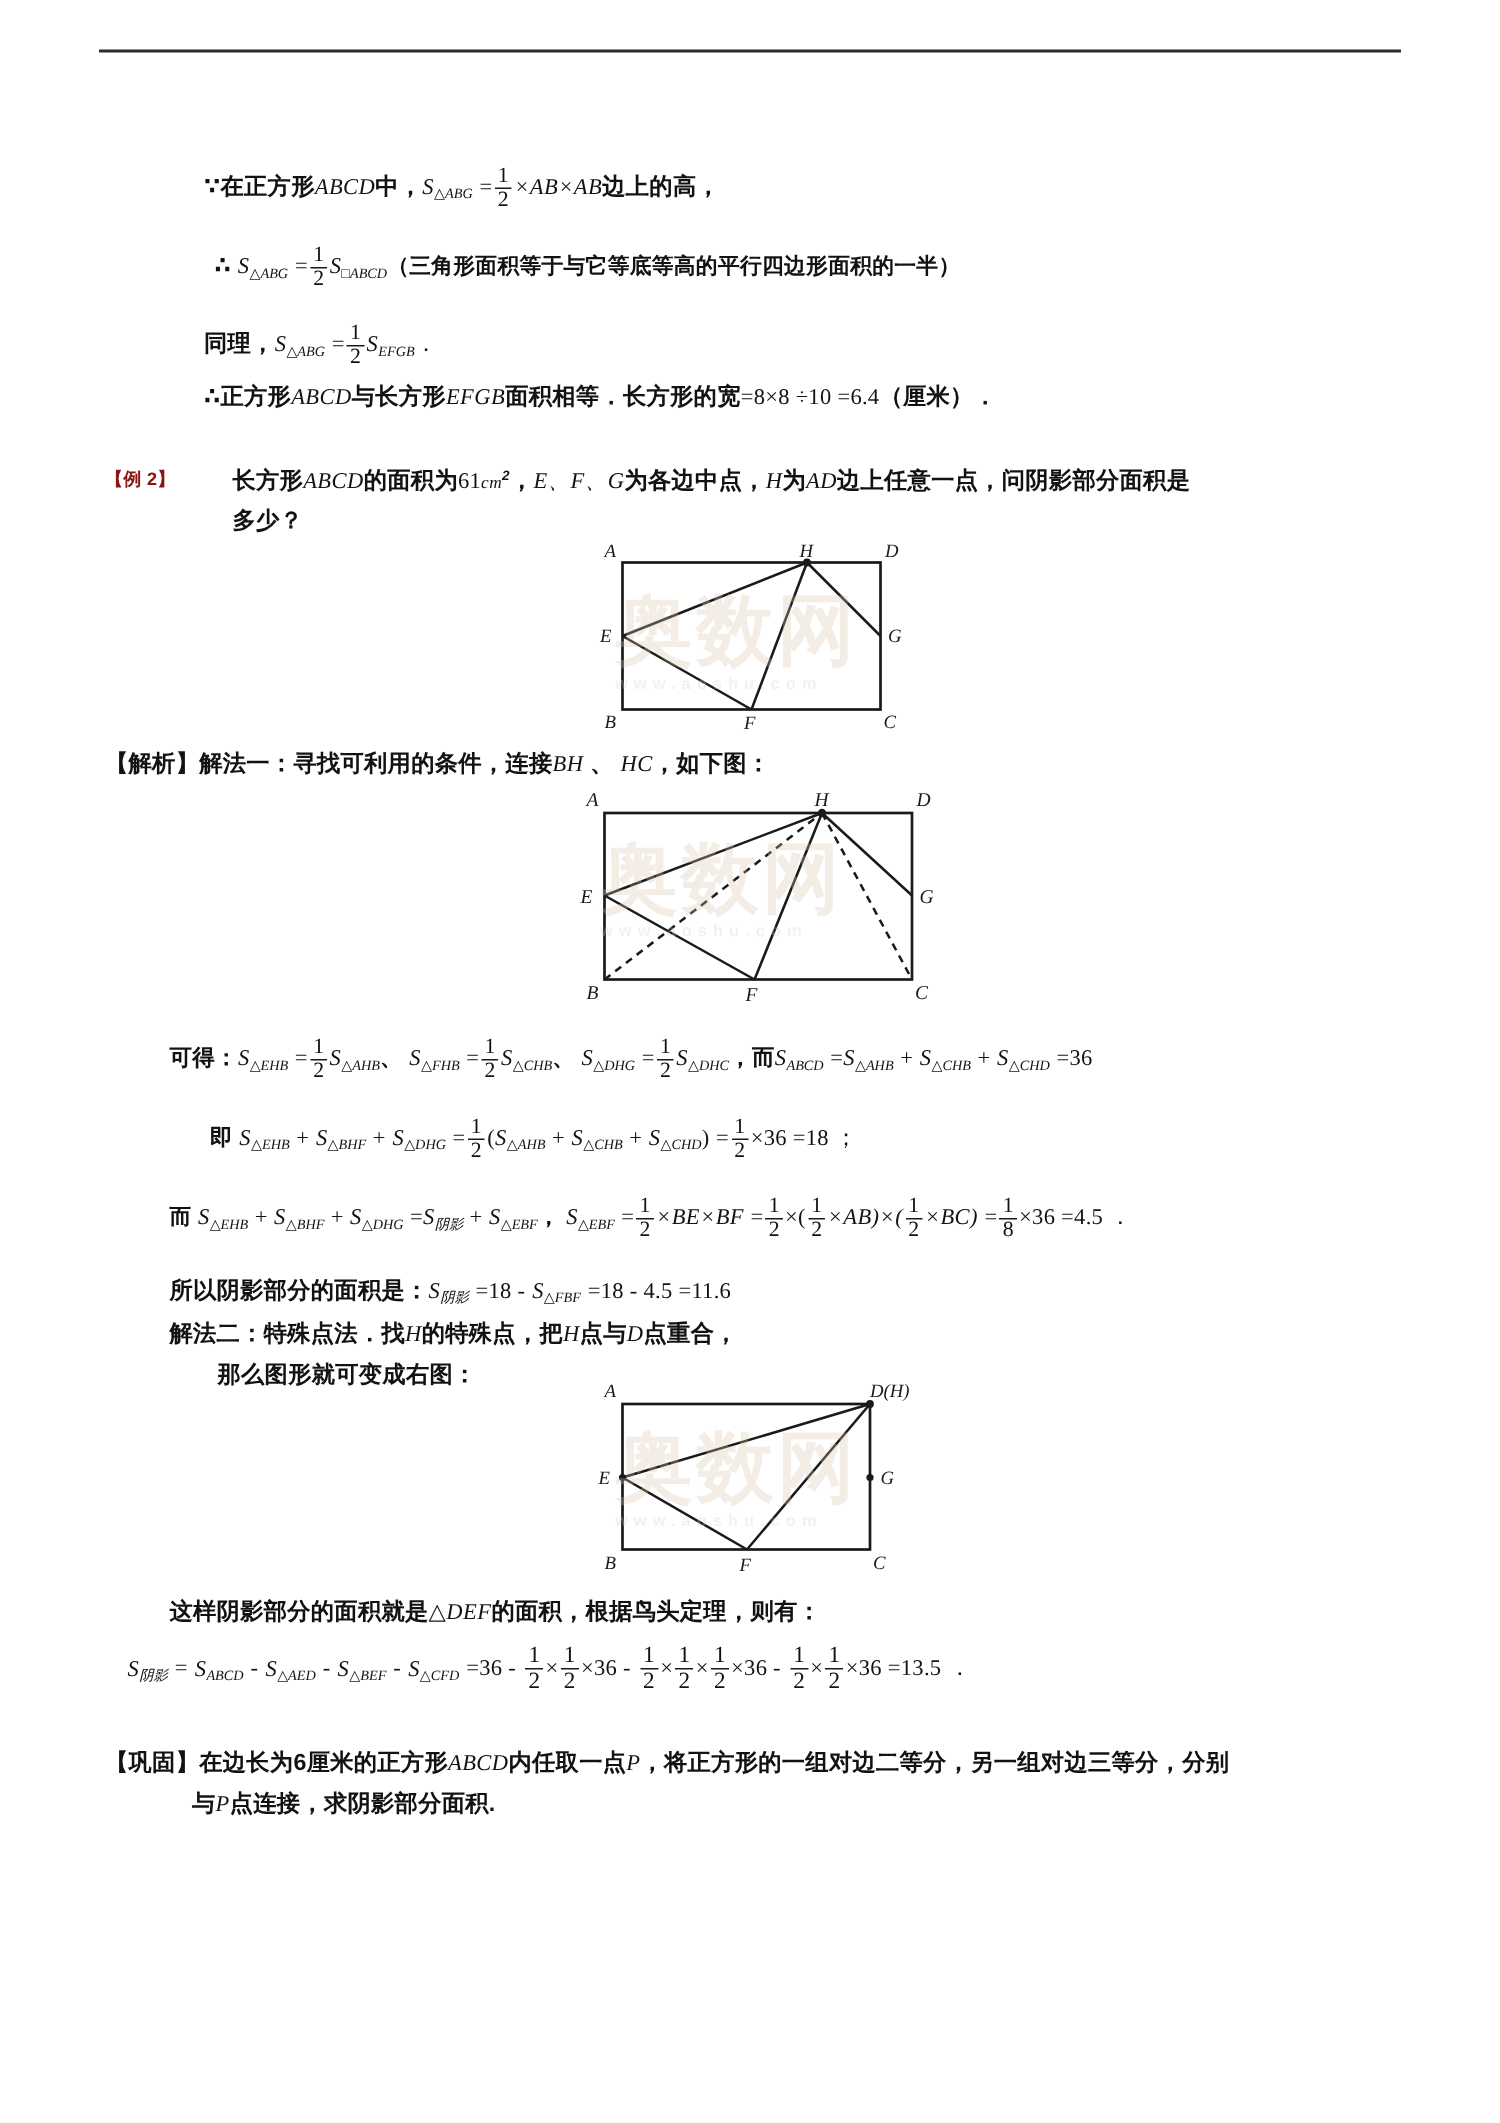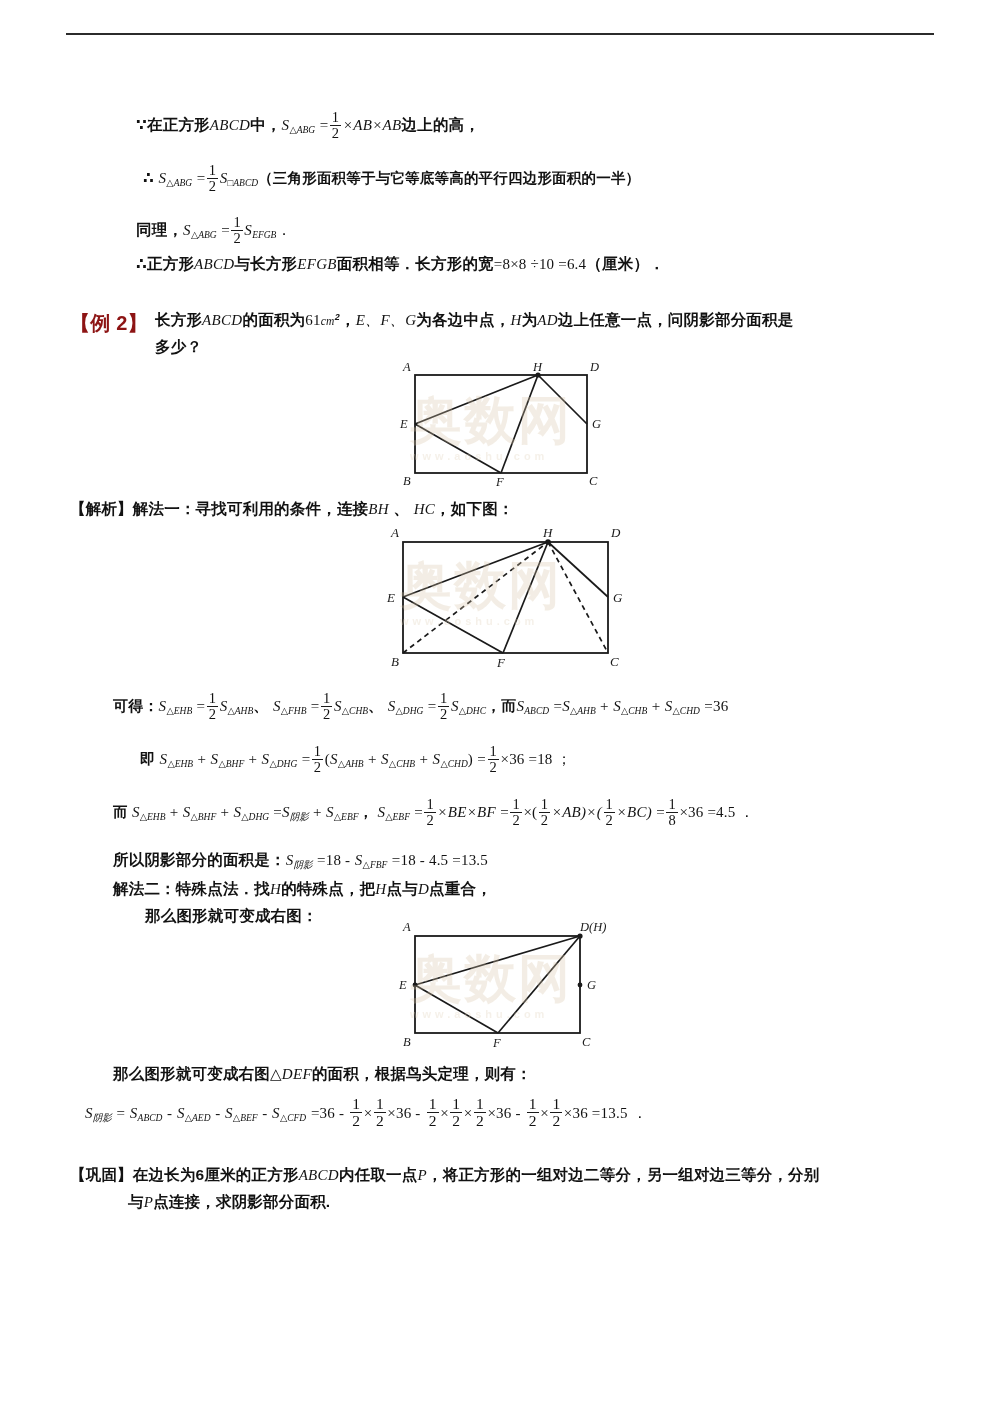--- a/index.html
+++ b/index.html
@@ -76,21 +76,21 @@
     font-size: 14.5px;
     line-height: 1.02;
     margin: 0 1.5px;
   }
   .frac .num { display: block; padding: 0 2px; }
   .frac .den { display: block; border-top: 1.1px solid #1a1a1a; padding: 0 2px; }
   .lbl-red {
     color: #8d1414;
     font-family: "Liberation Sans", "DejaVu Sans", sans-serif;
     font-weight: bold;
-    font-size: 20px;
+    font-size: 12px;
   }
   
   .fig {
     position: absolute;
   }
   .fig svg { display: block; }
   .wm {
     position: absolute;
     pointer-events: none;
     opacity: 0.30;
@@ -210,21 +210,21 @@
 
   <div class="tx" style="left:140px; top:744px; font-size:15px;">
     <span>即</span> <span class="mn"><span class="mi">S</span><sub>△EHB</sub></span> <span class="mn">+</span> <span class="mn"><span class="mi">S</span><sub>△BHF</sub></span> <span class="mn">+</span> <span class="mn"><span class="mi">S</span><sub>△DHG</sub></span> <span class="mn">=</span><span class="frac"><span class="num">1</span><span class="den">2</span></span><span class="mn">(</span><span class="mn"><span class="mi">S</span><sub>△AHB</sub></span> <span class="mn">+</span> <span class="mn"><span class="mi">S</span><sub>△CHB</sub></span> <span class="mn">+</span> <span class="mn"><span class="mi">S</span><sub>△CHD</sub></span><span class="mn">)</span> <span class="mn">=</span><span class="frac"><span class="num">1</span><span class="den">2</span></span><span class="mn">×36 =18 ；</span>
   </div>
 
   <div class="tx" style="left:113px; top:797px; font-size:14.5px;">
     <span>而</span> <span class="mn"><span class="mi">S</span><sub>△EHB</sub></span> <span class="mn">+</span> <span class="mn"><span class="mi">S</span><sub>△BHF</sub></span> <span class="mn">+</span> <span class="mn"><span class="mi">S</span><sub>△DHG</sub></span> <span class="mn">=</span><span class="mn"><span class="mi">S</span><sub>阴影</sub></span> <span class="mn">+</span> <span class="mn"><span class="mi">S</span><sub>△EBF</sub></span><span>，</span> <span class="mn"><span class="mi">S</span><sub>△EBF</sub></span> <span class="mn">=</span><span class="frac"><span class="num">1</span><span class="den">2</span></span><span class="mi">×BE×BF</span> <span class="mn">=</span><span class="frac"><span class="num">1</span><span class="den">2</span></span><span class="mn">×(</span><span class="frac"><span class="num">1</span><span class="den">2</span></span><span class="mi">×AB)×(</span><span class="frac"><span class="num">1</span><span class="den">2</span></span><span class="mi">×BC)</span> <span class="mn">=</span><span class="frac"><span class="num">1</span><span class="den">8</span></span><span class="mn">×36 =4.5 ．</span>
   </div>
 
   <div class="tx" style="left:113px; top:850px;">
-    <span>所以阴影部分的面积是：</span><span class="mn"><span class="mi">S</span><sub>阴影</sub></span> <span class="mn">=18 -</span> <span class="mn"><span class="mi">S</span><sub>△FBF</sub></span> <span class="mn">=18 - 4.5 =13.5</span>
+    <span>所以阴影部分的面积是：</span><span class="mn"><span class="mi">S</span><sub>阴影</sub></span> <span class="mn">=18 -</span> <span class="mn"><span class="mi">S</span><sub>△FBF</sub></span> <span class="mn">=18 - 4.5 =11.6</span>
   </div>
 
   <div class="tx" style="left:113px; top:879px;">
     <span>解法二：特殊点法．找</span><span class="mi">H</span><span>的特殊点，把</span><span class="mi">H</span><span>点与</span><span class="mi">D</span><span>点重合，</span>
   </div>
   <div class="tx" style="left:145px; top:906px;">那么图形就可变成右图：</div>
 
   <div class="fig" style="left:390px; top:918px;">
     <div class="wm" style="left:20px; top:26px;">
       <span class="big">奥数网</span>
@@ -248,21 +248,21 @@
         <text x="192" y="128">C</text>
         <text x="190" y="13">D(H)</text>
         <text x="9" y="71">E</text>
         <text x="103" y="129">F</text>
         <text x="197" y="71">G</text>
       </g>
     </svg>
   </div>
 
   <div class="tx" style="left:113px; top:1064px;">
-    <span>那么图形就可变成右图</span><span class="mi">△DEF</span><span>的面积，根据鸟头定理，则有：</span>
+    <span>这样阴影部分的面积就是</span><span class="mi">△DEF</span><span>的面积，根据鸟头定理，则有：</span>
   </div>
 
   <div class="tx" style="left:85px; top:1096px; font-size:16px;">
     <span class="mn" style="font-size:17px"><span class="mi">S</span><sub>阴影</sub></span> <span class="mn">=</span> <span class="mn" style="font-size:17px"><span class="mi">S</span><sub>ABCD</sub></span> <span class="mn">-</span> <span class="mn" style="font-size:17px"><span class="mi">S</span><sub>△AED</sub></span> <span class="mn">-</span> <span class="mn" style="font-size:17px"><span class="mi">S</span><sub>△BEF</sub></span> <span class="mn">-</span> <span class="mn" style="font-size:17px"><span class="mi">S</span><sub>△CFD</sub></span> <span class="mn">=36 -</span> <span class="frac" style="font-size:15.5px"><span class="num">1</span><span class="den">2</span></span><span class="mn">×</span><span class="frac" style="font-size:15.5px"><span class="num">1</span><span class="den">2</span></span><span class="mn">×36 -</span> <span class="frac" style="font-size:15.5px"><span class="num">1</span><span class="den">2</span></span><span class="mn">×</span><span class="frac" style="font-size:15.5px"><span class="num">1</span><span class="den">2</span></span><span class="mn">×</span><span class="frac" style="font-size:15.5px"><span class="num">1</span><span class="den">2</span></span><span class="mn">×36 -</span> <span class="frac" style="font-size:15.5px"><span class="num">1</span><span class="den">2</span></span><span class="mn">×</span><span class="frac" style="font-size:15.5px"><span class="num">1</span><span class="den">2</span></span><span class="mn">×36 =13.5</span> <span class="mn">．</span>
   </div>
 
   <div class="tx" style="left:70px; top:1165px;">
     <span>【巩固】</span><span>在边长为6厘米的正方形</span><span class="mi">ABCD</span><span>内任取一点</span><span class="mi">P</span><span>，将正方形的一组对边二等分，另一组对边三等分，分别</span>
   </div>
   <div class="tx" style="left:128px; top:1192px;">

